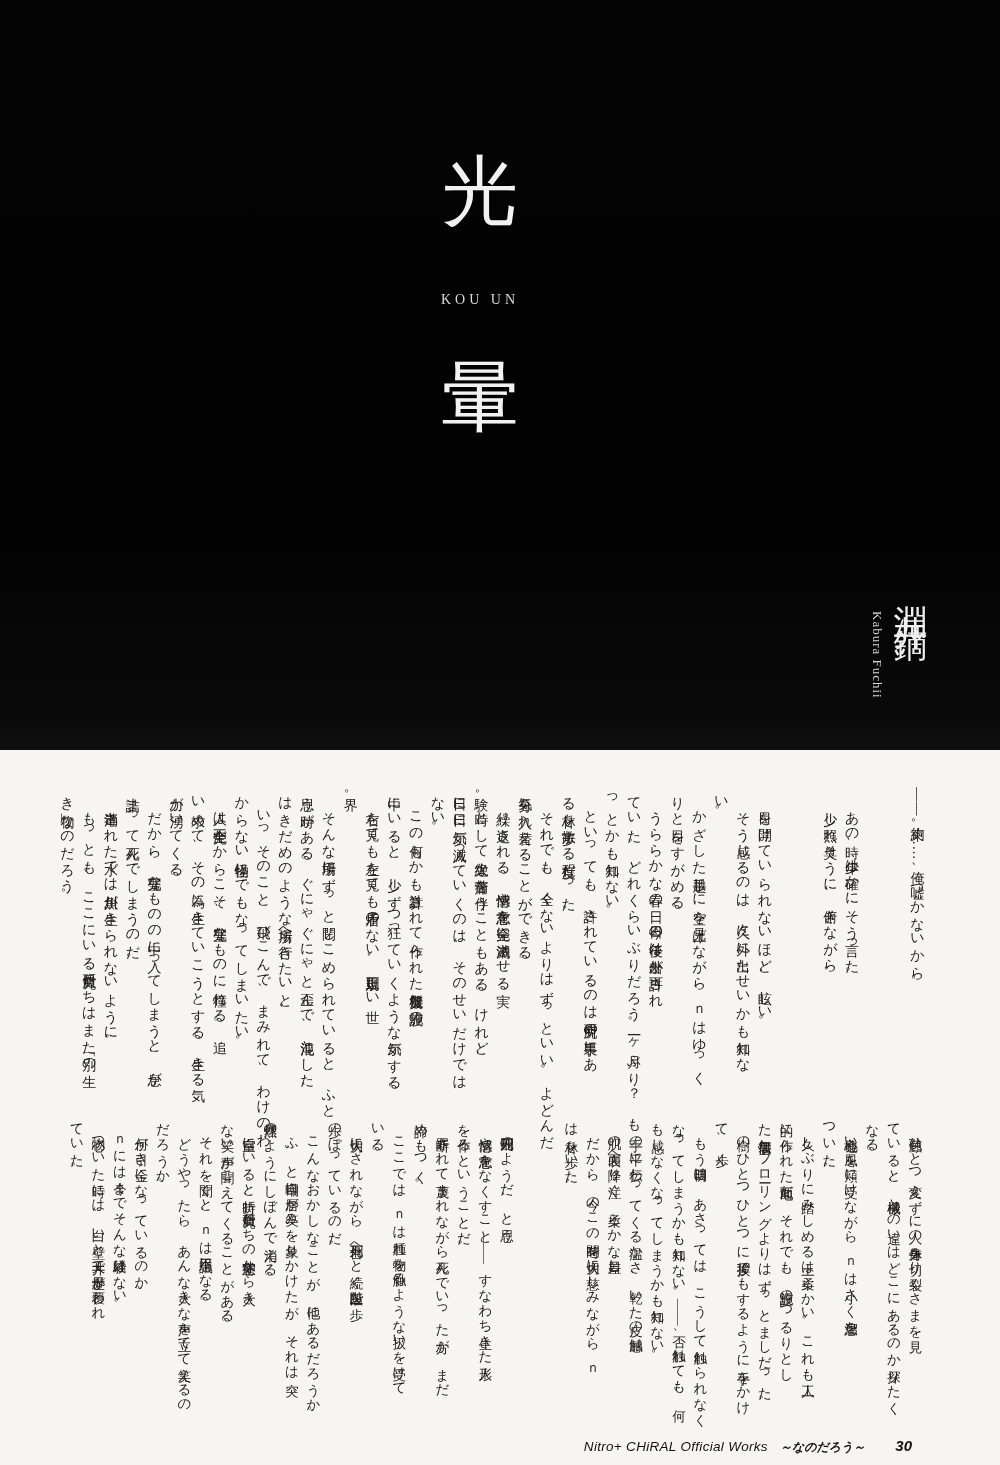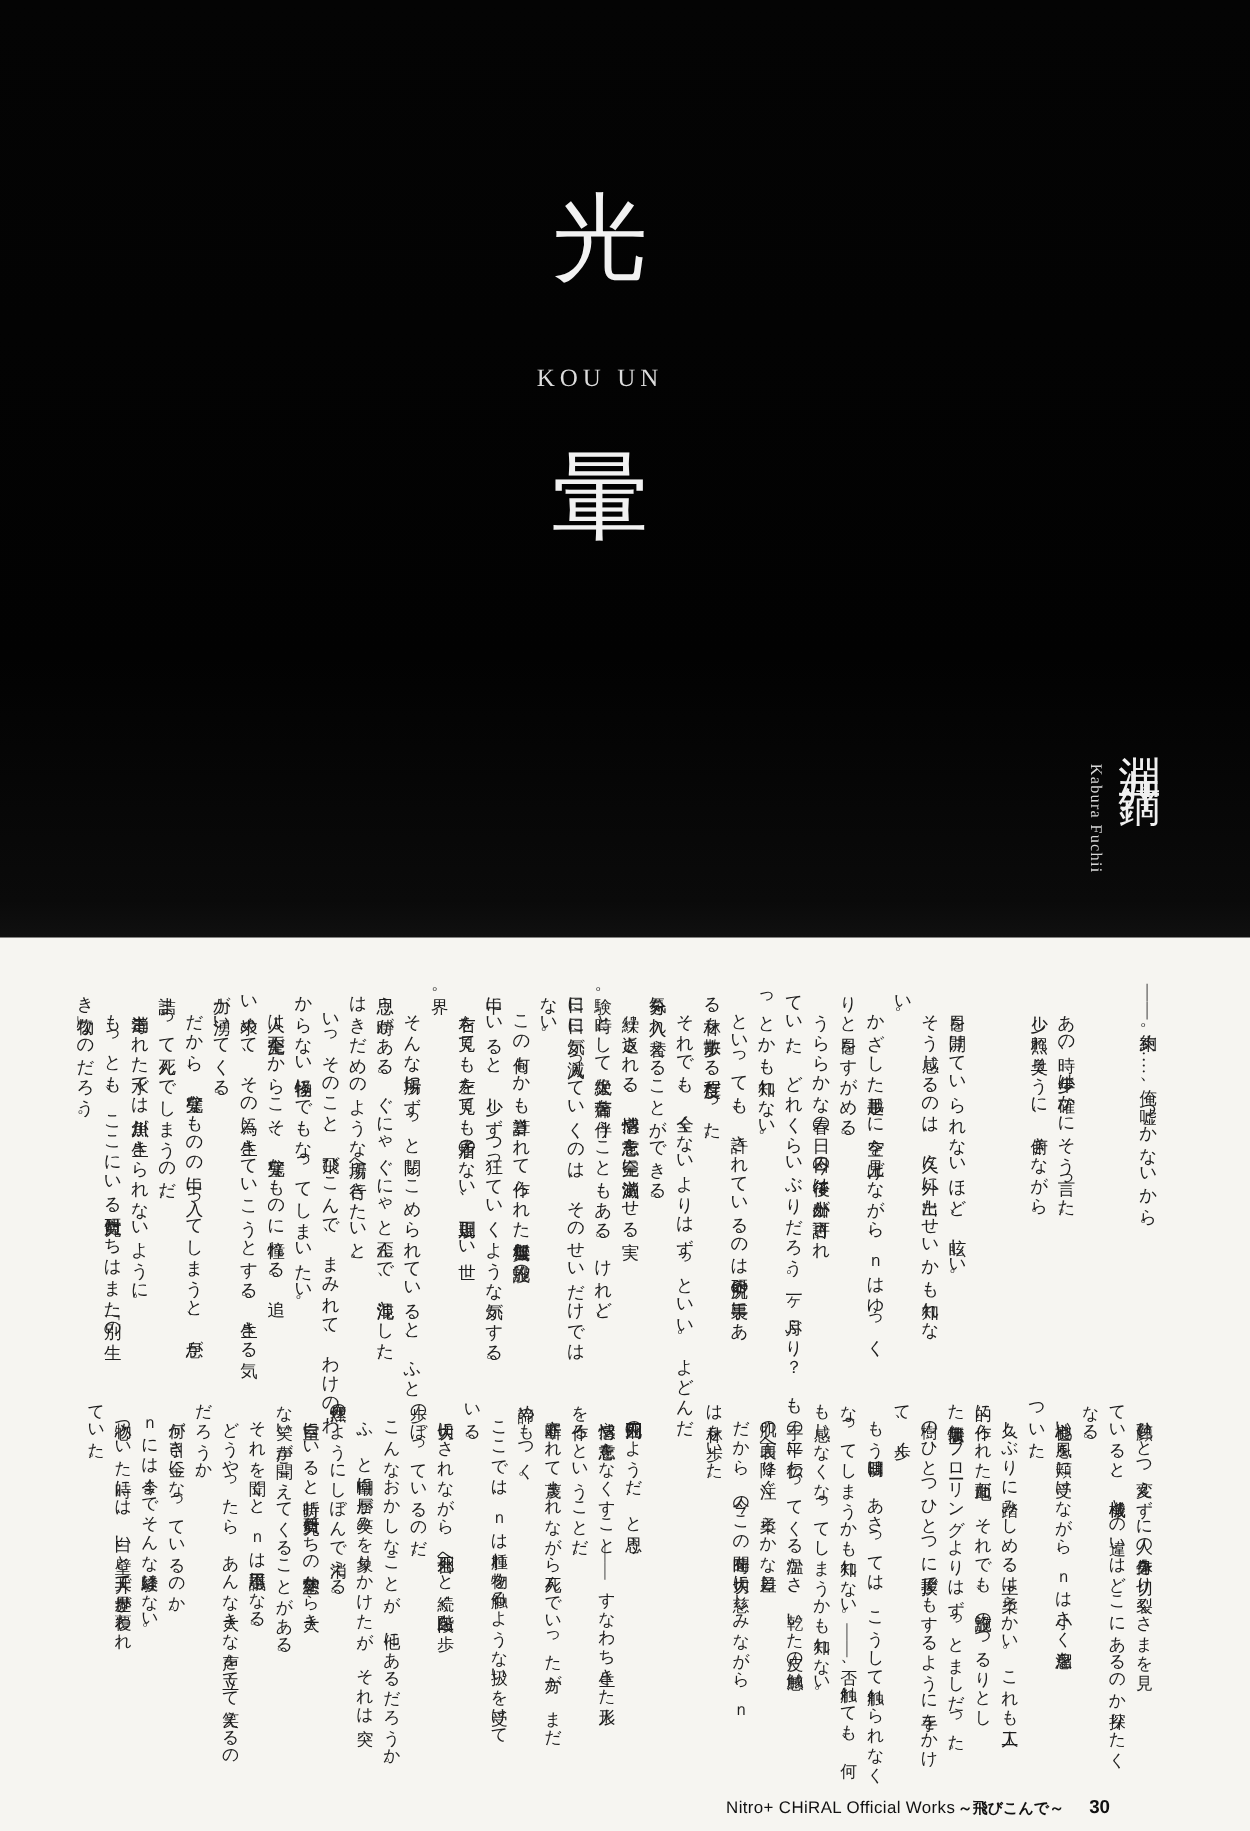--- a/index.html
+++ b/index.html
@@ -14,21 +14,21 @@
     background:linear-gradient(180deg,#040404 0%,#020202 70%,#0a0a0a 96%,#101010 100%);
   }
   .title-kanji{
     position:absolute; color:#f2f2f2; line-height:1;
     font-family:"Liberation Serif","DejaVu Serif",serif;
   }
   .kanji-1{ top:153px; left:440px; width:80px; text-align:center; font-size:76px; }
   .kanji-2{ top:358px; left:440px; width:80px; text-align:center; font-size:78px; }
   .title-romaji{
     position:absolute; top:293px; left:428px; width:104px; text-align:center;
-    color:#dcdcdc; font-size:20px; letter-spacing:4px; line-height:1;
+    color:#dcdcdc; font-size:14px; letter-spacing:4px; line-height:1;
   }
   .author-kanji{
     position:absolute; top:578px; left:893px;
     writing-mode:vertical-rl; text-orientation:upright;
     color:#f0f0f0; font-size:34px; letter-spacing:11px; line-height:1;
   }
   .author-romaji{
     position:absolute; top:611px; left:871px;
     writing-mode:vertical-rl; text-orientation:sideways;
     color:#d8d8d8; font-size:13px; letter-spacing:1px; line-height:1;
@@ -38,23 +38,23 @@
     position:absolute; writing-mode:vertical-rl; text-orientation:mixed;
     color:#1e1e1e; overflow:visible;
   }
   .block1{ top:787px;  right:72px; height:312px; font-size:14px;   line-height:21.8px; letter-spacing:0.4px; }
   .block2{ top:1114px; right:74px; height:292px; font-size:13.5px; line-height:21.5px; letter-spacing:0.1px; }
   .tline{ margin:0; white-space:nowrap; }
   .block1 .blank{ width:21.8px; }
   .block2 .blank{ width:21.5px; }
   
   .footer{
-    position:absolute; top:1437px; right:112px;
-    display:flex; align-items:baseline; gap:2px;
-    font-family:"Liberation Sans","DejaVu Sans",sans-serif; color:#111;
+    position:absolute; top:1437px; right:88px;
+    display:flex; align-items:baseline; gap:12px;
+    font-family:"Liberation Sans","DejaVu Sans",sans-serif; color:#111;font-style:italic;
   }
   .footer-series{ font-size:13.5px; letter-spacing:0.3px; }
   .footer-jp{ font-size:12px; font-weight:bold; }
   .footer-page{ font-size:15px; font-weight:bold; margin-left:18px; }
 </style>
 </head>
 <body>
 
 <div class="page">
 
@@ -147,17 +147,17 @@
       <div class="tline">　どうやったら、あんな大きな声を立てて笑えるの</div>
       <div class="tline">だろうか。</div>
       <div class="tline">　何が引き金になっているのか。</div>
       <div class="tline">　ｎには今までそんな経験はない。</div>
       <div class="tline">　物心ついた時には、白い壁と天井で世界が覆われ</div>
       <div class="tline">ていた。</div>
     </div>
 
   <div class="footer">
     <span class="footer-series">Nitro+ CHiRAL Official Works</span>
-    <span class="footer-jp">～飛びこんで～</span>
+    <span class="footer-jp">～なのだろう～</span>
     <span class="footer-page">30</span>
   </div>
 
 </div>
 
 </body></html>

